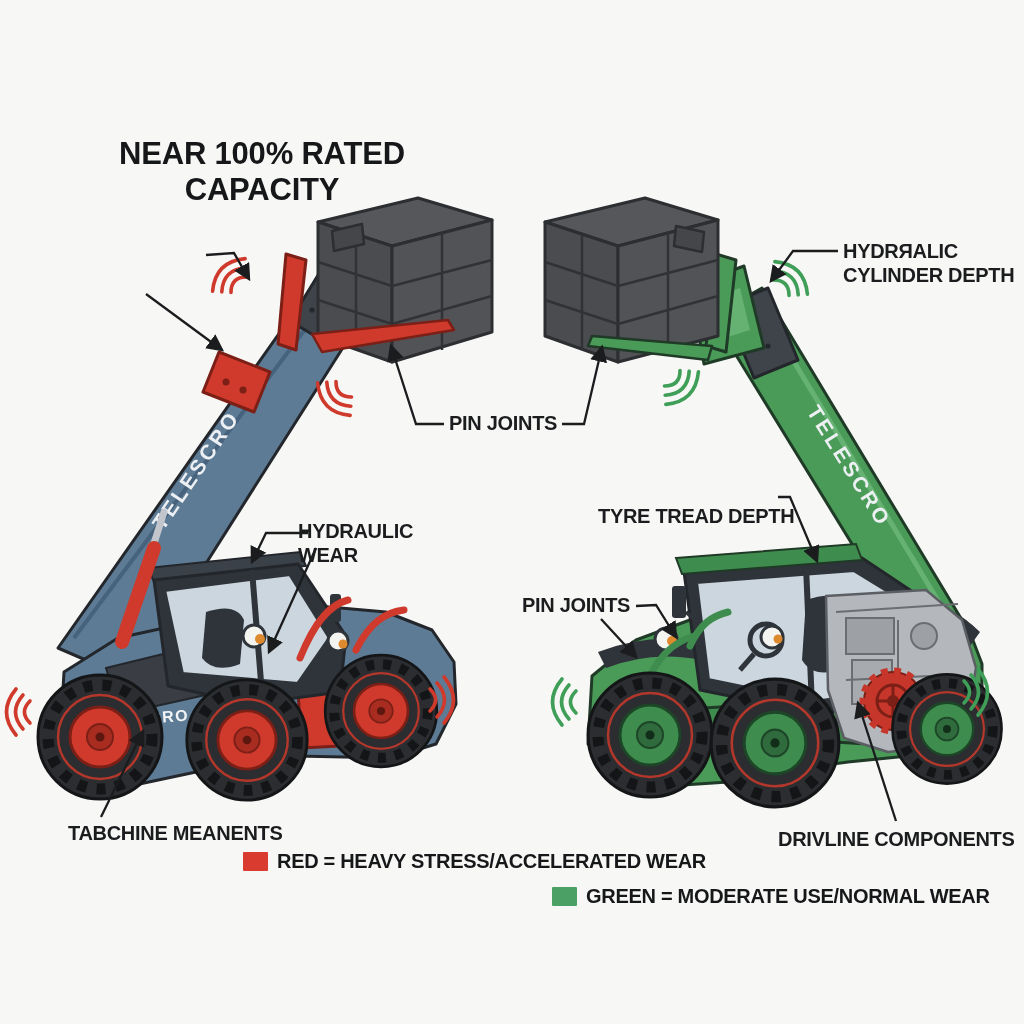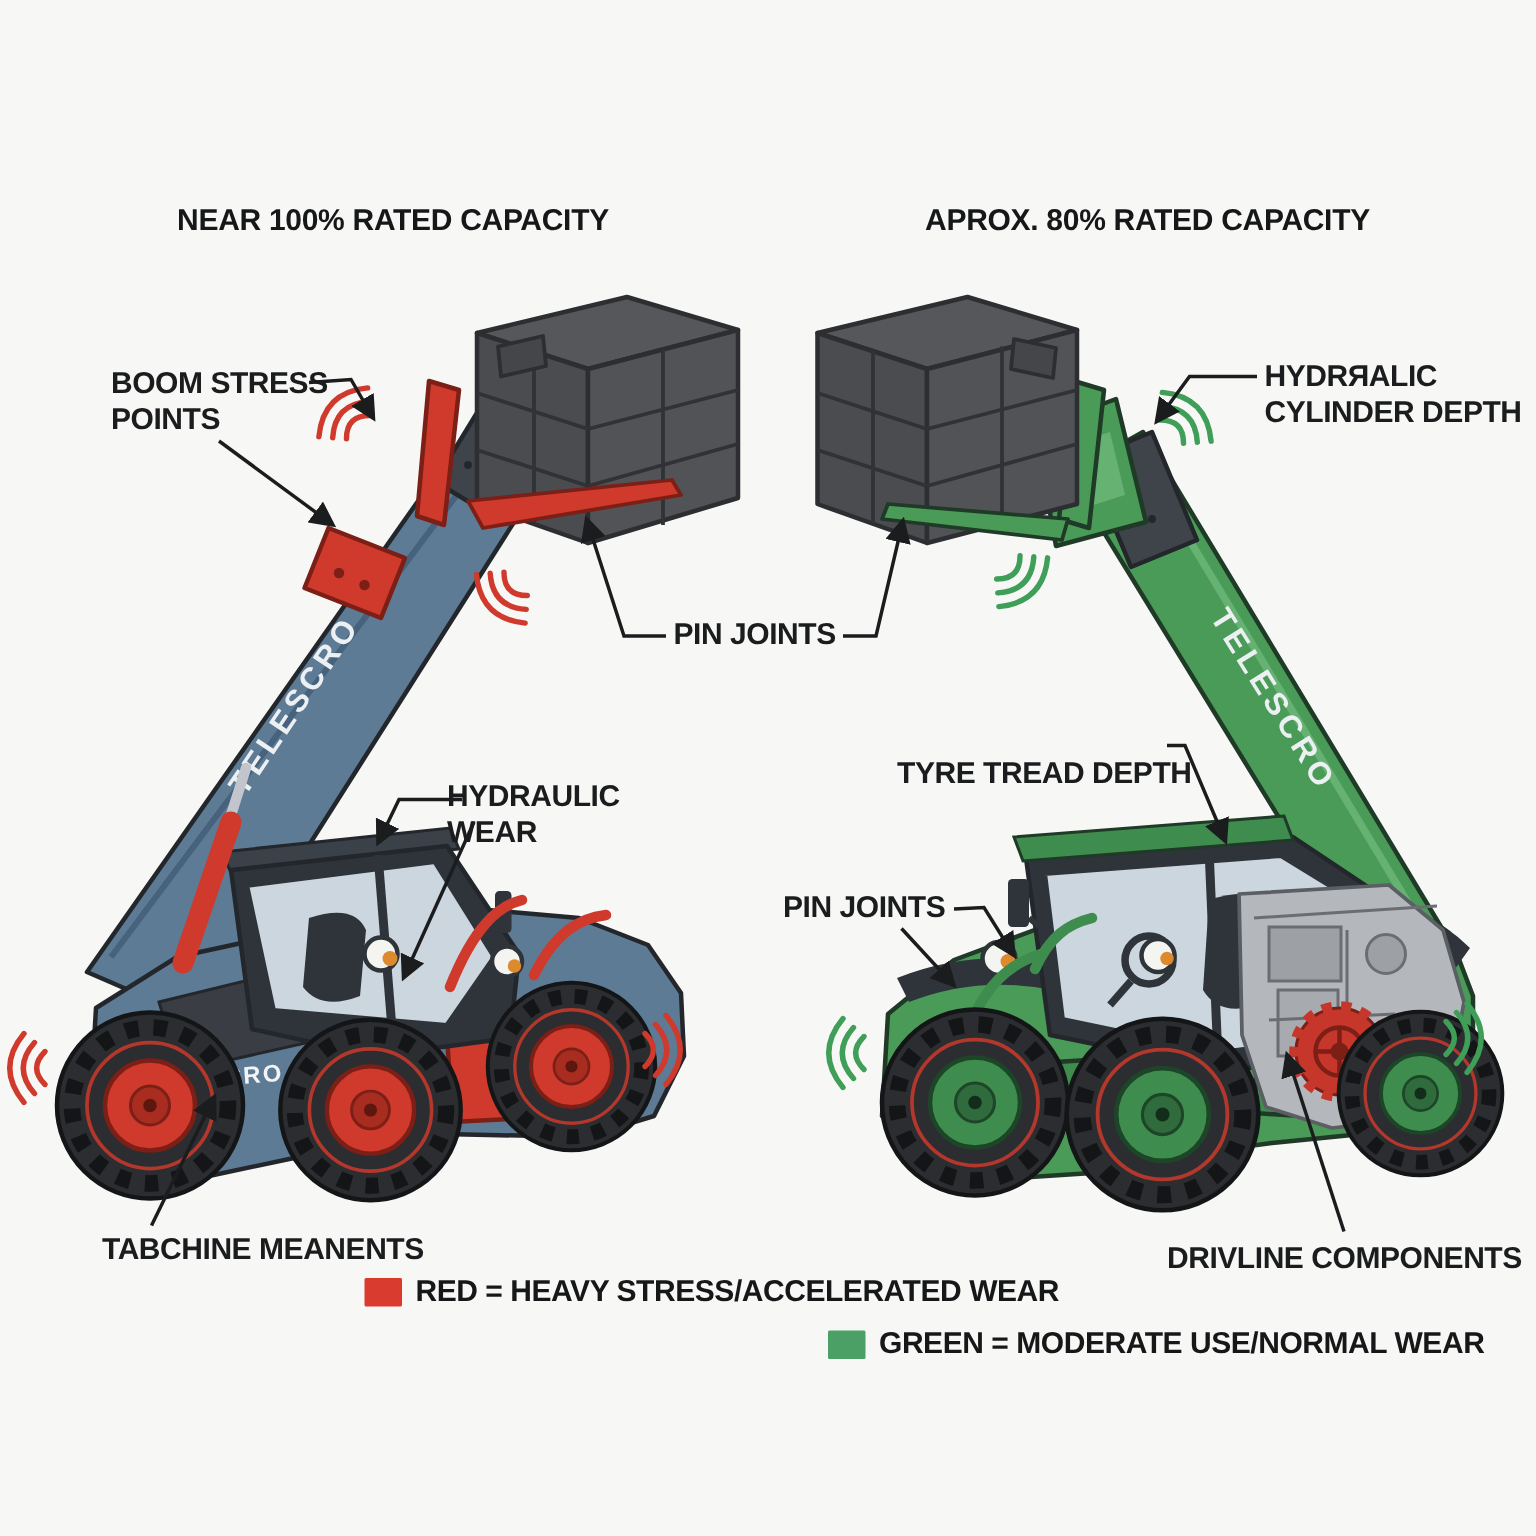--- a/index.html
+++ b/index.html
@@ -1,21 +1,21 @@
 <!DOCTYPE html>
 <html><head>
 <meta charset="utf-8">
 <style>
   html,body{margin:0;padding:0;background:#e9e9e9;}
   #stage{position:relative;width:1024px;height:1024px;background:#f7f7f5;overflow:hidden;
          font-family:"Liberation Sans",sans-serif;}
   svg{position:absolute;left:0;top:0;}
   .label{position:absolute;font-weight:bold;color:#1b1c1e;font-size:20px;line-height:1.18;
          letter-spacing:-0.3px;white-space:nowrap;}
-  .title{position:absolute;font-weight:bold;color:#161719;font-size:20px;letter-spacing:-0.2px;
+  .title{position:absolute;font-weight:bold;color:#161719;font-size:31px;letter-spacing:-0.2px;
          text-align:center;}
   .center{text-align:left;}
   .legend-row{position:absolute;display:flex;align-items:center;gap:9px;font-weight:bold;
               color:#161719;font-size:20px;letter-spacing:-0.3px;white-space:nowrap;}
   .swatch{display:inline-block;width:25px;height:19px;border-radius:1px;}
 </style>
 </head>
 <body>
 
 <div id="stage">
@@ -211,26 +211,21 @@
     <polyline points="838,251 793,251 771,281" marker-end="url(#arw)"></polyline>
     <polyline points="778,497 790,497 817,561" marker-end="url(#arw)"></polyline>
     <polyline points="636,606 656,605 676,637" marker-end="url(#arw)"></polyline>
     <line x1="601" y1="619" x2="636" y2="657" marker-end="url(#arw)"></line>
     <line x1="101" y1="817" x2="143" y2="731" marker-end="url(#arw)"></line>
     <line x1="896" y1="821" x2="858" y2="703" marker-end="url(#arw)"></line>
   </g>
 </svg>
 
 <div class="title" style="left:60px;top:136px;width:404px;">NEAR 100% RATED CAPACITY</div>
-<div class="title" style="left:563px;top:136px;width:404px;">APROX. 80% RATED CAPACITY</div>
-
-<div class="label" style="left:74px;top:245px;">
-  <div>BOOM STRESS</div>
-  <div>POINTS</div>
-</div>
+
 
 <div class="label" style="left:449px;top:412px;">PIN JOINTS</div>
 
 <div class="label center" style="left:298px;top:520px;width:134px;">
   <div>HYDRAULIC</div>
   <div>WEAR</div>
 </div>
 
 <div class="label" style="left:843px;top:240px;">
   <div>HYDRЯALIC</div>

